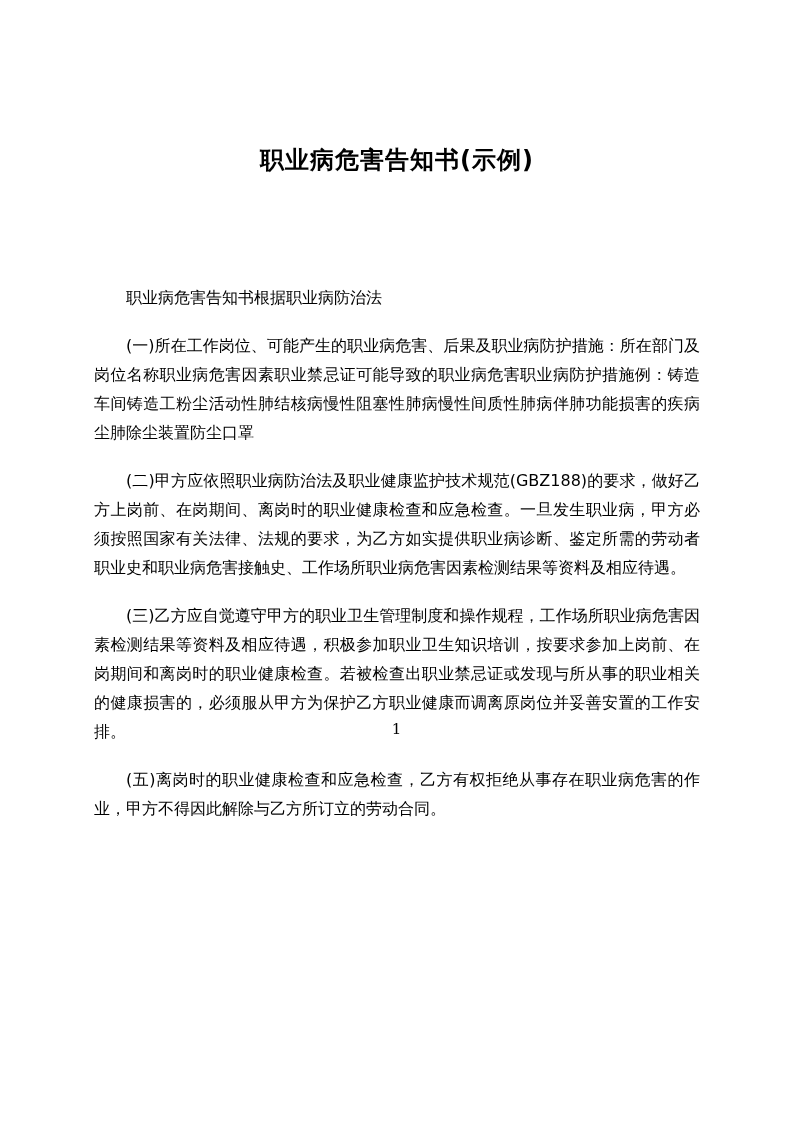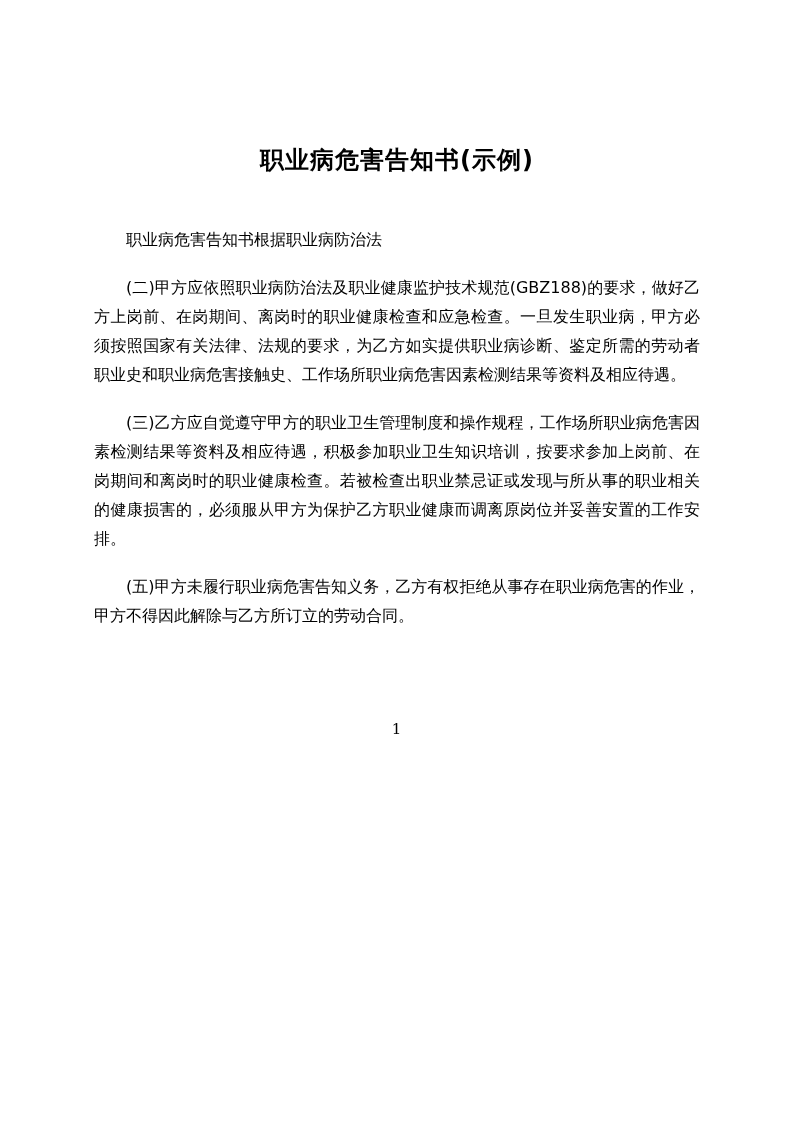--- a/index.html
+++ b/index.html
@@ -26,21 +26,21 @@
   .doc-title {
     margin: 0;
     font-size: 24px;
     line-height: 34px;
     font-weight: bold;
     text-align: center;
     letter-spacing: 1px;
     color: #000000;
   }
   .doc-body {
-    margin-top: 48px;
+    margin-top: 106px;
   }
   .para {
     margin: 0 0 19px 0;
     font-size: 16px;
     line-height: 29px;
     text-align: justify;
     text-indent: 2em;
     color: #000000;
   }
   .page-number {
@@ -56,19 +56,20 @@
   }
 </style>
 </head>
 <body>
 
 <div class="page">
   <h1 class="doc-title">职业病危害告知书(示例)</h1>
 
   <div class="doc-body">
     <p class="para">职业病危害告知书根据职业病防治法</p>
+    <p class="para">(一)所在工作岗位、可能产生的职业病危害、后果及职业病防护措施：所在部门及岗位名称职业病危害因素职业禁忌证可能导致的职业病危害职业病防护措施例：铸造车间铸造工粉尘活动性肺结核病慢性阻塞性肺病慢性间质性肺病伴肺功能损害的疾病尘肺除尘装置防尘口罩</p>
     <p class="para">(二)甲方应依照职业病防治法及职业健康监护技术规范(GBZ188)的要求，做好乙方上岗前、在岗期间、离岗时的职业健康检查和应急检查。一旦发生职业病，甲方必须按照国家有关法律、法规的要求，为乙方如实提供职业病诊断、鉴定所需的劳动者职业史和职业病危害接触史、工作场所职业病危害因素检测结果等资料及相应待遇。</p>
     <p class="para">(三)乙方应自觉遵守甲方的职业卫生管理制度和操作规程，工作场所职业病危害因素检测结果等资料及相应待遇，积极参加职业卫生知识培训，按要求参加上岗前、在岗期间和离岗时的职业健康检查。若被检查出职业禁忌证或发现与所从事的职业相关的健康损害的，必须服从甲方为保护乙方职业健康而调离原岗位并妥善安置的工作安排。</p>
-    <p class="para">(五)甲方未履行职业病危害告知义务，乙方有权拒绝从事存在职业病危害的作业，甲方不得因此解除与乙方所订立的劳动合同。</p>
+    <p class="para">(五)离岗时的职业健康检查和应急检查，乙方有权拒绝从事存在职业病危害的作业，甲方不得因此解除与乙方所订立的劳动合同。</p>
   </div>
 
   <div class="page-number">1</div>
 </div>
 
 </body></html>

